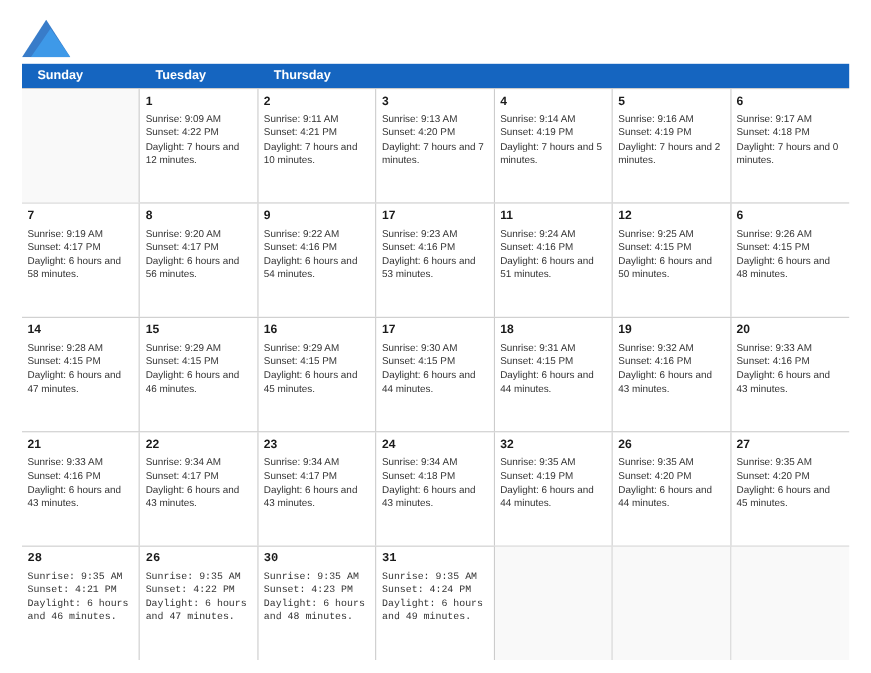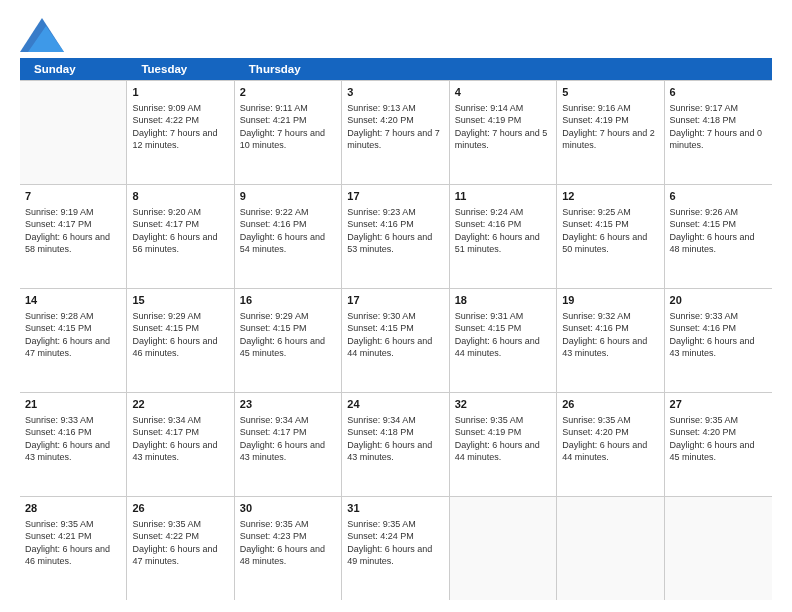--- a/index.html
+++ b/index.html
@@ -88,20 +88,21 @@
       flex-direction: column;
     }
     .cal-row {
       display: grid;
       grid-template-columns: repeat(7, 1fr);
       flex: 1;
       border-bottom: 1px solid #ccc;
     }
     .cal-row:last-child {
       border-bottom: none;
+      font-family: Liberation Mono, monospace;
     }
     .cal-cell {
       border-right: 1px solid #ccc;
       padding: 4px 5px;
       font-size: 9px;
       color: #333;
       line-height: 1.35;
       vertical-align: top;
     }
     .cal-cell:last-child {

